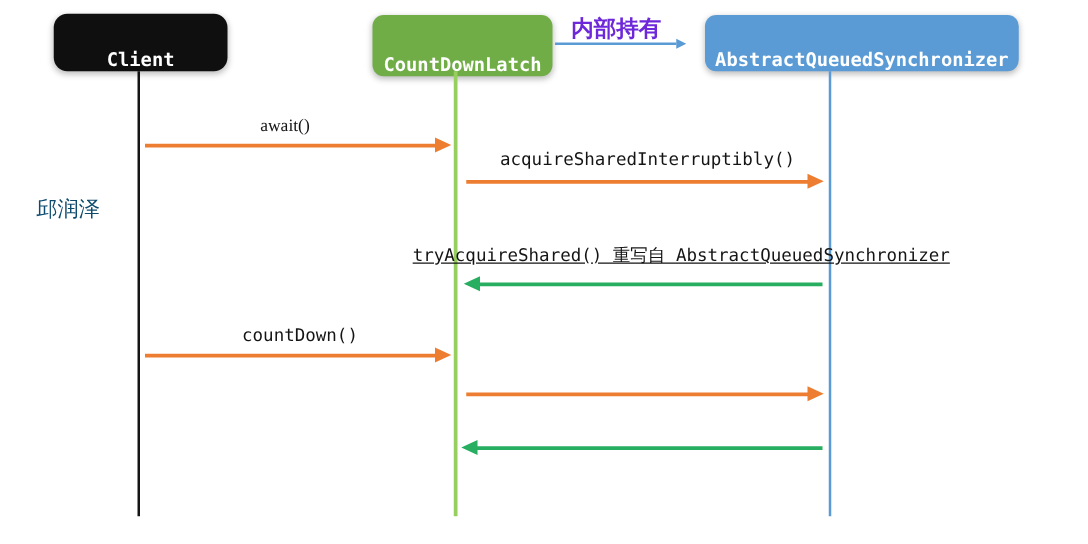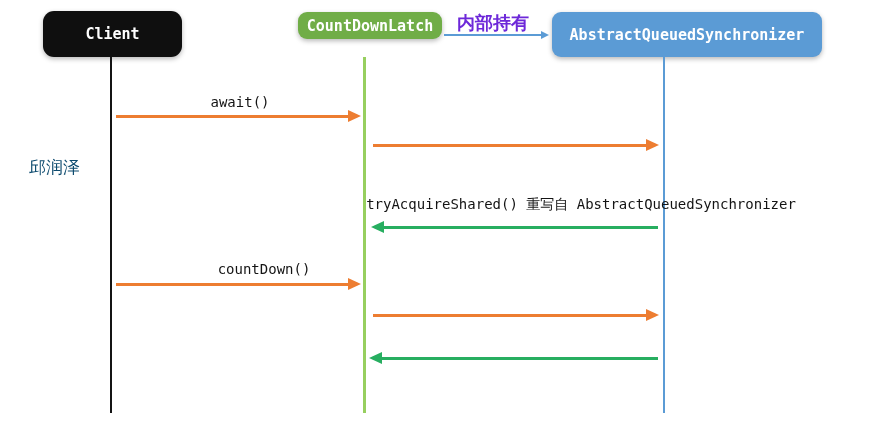--- a/index.html
+++ b/index.html
@@ -2,28 +2,28 @@
 <html><head>
 <meta charset="utf-8">
 <style>
   html,body{margin:0;padding:0;background:#ffffff;}
   .canvas{
     position:relative;width:870px;height:435px;background:#ffffff;
     overflow:hidden;font-family:"DejaVu Sans Mono","DejaVu Sans",monospace;
   }
   
   .actor{
-    position:absolute;display:flex;align-items:center;justify-content:center;
+    position:absolute;display:flex;align-items:flex-end;justify-content:center;
     color:#ffffff;font-weight:bold;font-size:15px;
     border-radius:9px;box-shadow:0 2px 5px rgba(0,0,0,0.28);
     white-space:nowrap;
   }
   .actor-client{left:43px;top:11px;width:139px;height:46px;background:#0f0f0f;border-radius:11px;}
-  .actor-cdl{left:298px;top:12px;width:144px;height:27px;background:#70ad47;}
-  .actor-aqs{left:552px;top:12px;width:270px;height:45px;background:#5b9bd5;}
+  .actor-cdl{left:298px;top:12px;width:144px;height:49px;background:#70ad47;}
+  .actor-aqs{left:564px;top:12px;width:251px;height:45px;background:#5b9bd5;}
   
   .lifeline{position:absolute;top:57px;height:356px;}
   .lifeline-client{left:110px;width:2px;background:#141414;}
   .lifeline-cdl{left:363px;width:3px;background:#97cf5f;}
   .lifeline-aqs{left:663px;width:2px;background:#5b9bd5;}
   
   .relation-label{
     position:absolute;left:493px;top:11px;transform:translateX(-50%);
     color:#6d28d9;font-family:"Liberation Sans","DejaVu Sans",sans-serif;
     font-weight:bold;font-size:18px;white-space:nowrap;
@@ -74,28 +74,29 @@
 
   <div class="relation-label">内部持有</div>
   <div class="connector"></div>
 
   <div class="lifeline lifeline-client"></div>
   <div class="lifeline lifeline-cdl"></div>
   <div class="lifeline lifeline-aqs"></div>
 
   <div class="watermark">邱润泽</div>
 
-  <div class="msg-label" style="left:240px;top:94px;">await()</div>
+  <div class="msg-label" style="left:228px;top:94px;font-family:Liberation Serif, serif;">await()</div>
   <div class="arrow right orange" style="left:116px;top:115px;width:233px;"></div>
 
+  <div class="msg-label" style="left:518px;top:120px;">acquireSharedInterruptibly()</div>
   <div class="arrow right orange" style="left:373px;top:144px;width:274px;"></div>
 
-  <div class="msg-label" style="left:581px;top:196px;">tryAcquireShared() 重写自 AbstractQueuedSynchronizer</div>
+  <div class="msg-label" style="left:545px;top:196px;text-decoration:underline;">tryAcquireShared() 重写自 AbstractQueuedSynchronizer</div>
   <div class="arrow left green" style="left:383px;top:226px;width:275px;"></div>
 
-  <div class="msg-label" style="left:240px;top:261px;margin-left:24px;">countDown()</div>
+  <div class="msg-label" style="left:240px;top:261px;">countDown()</div>
   <div class="arrow right orange" style="left:116px;top:283px;width:233px;"></div>
 
   <div class="arrow right orange" style="left:373px;top:314px;width:274px;"></div>
 
   <div class="arrow left green" style="left:381px;top:357px;width:277px;"></div>
 
 </div>
 
 </body></html>

